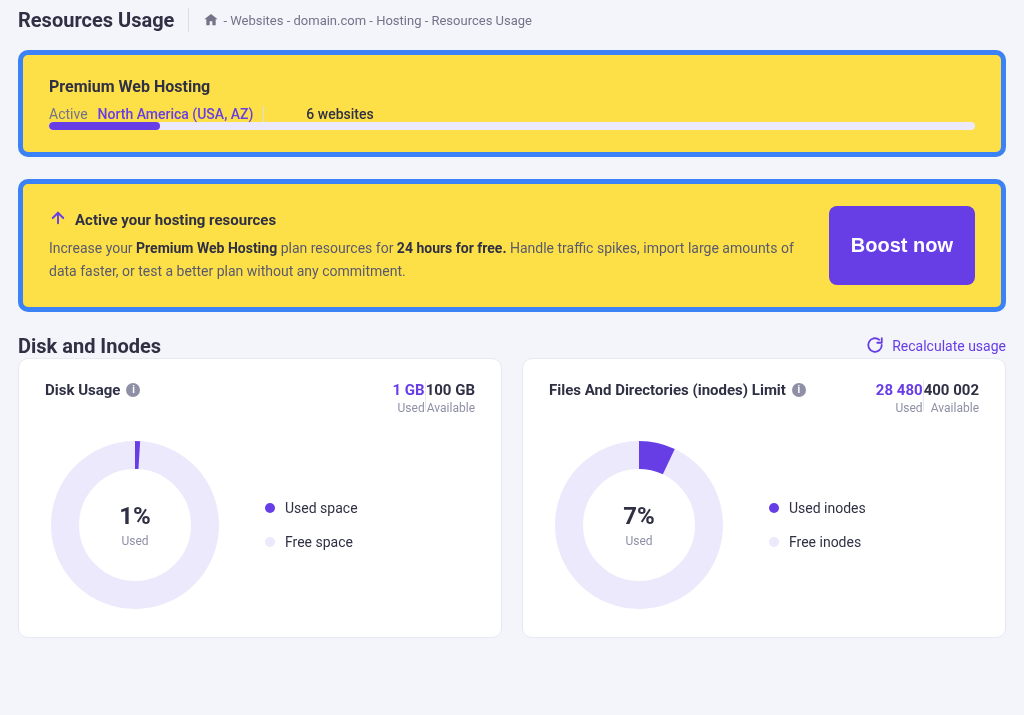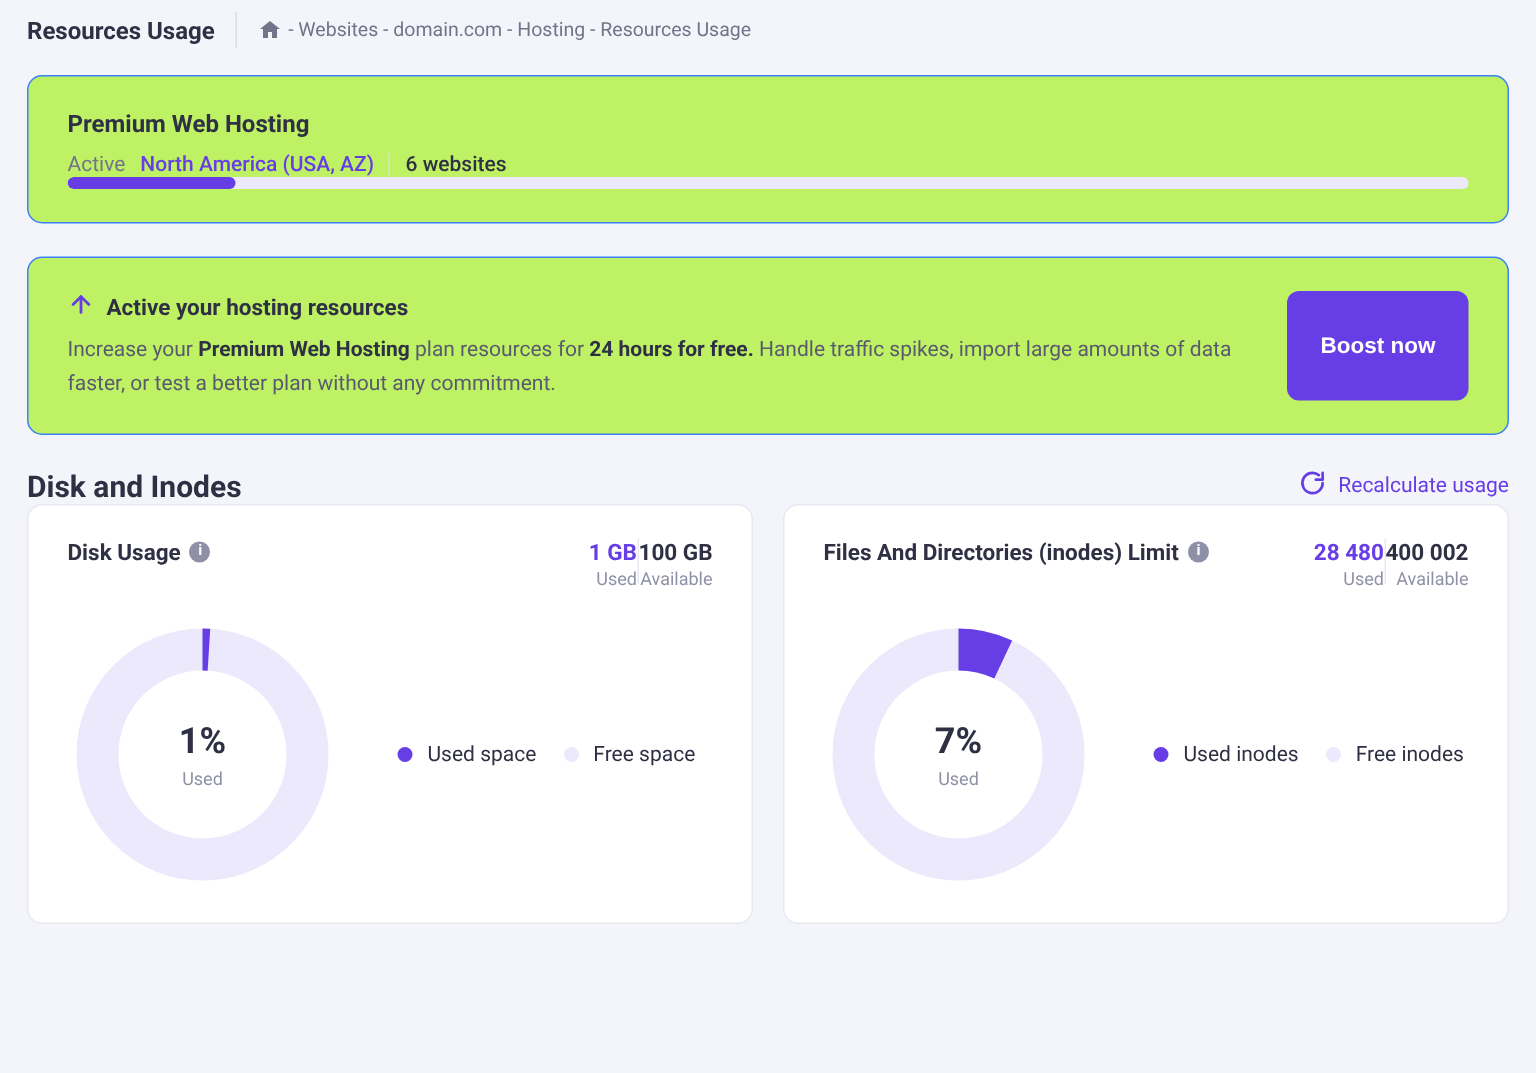--- a/index.html
+++ b/index.html
@@ -10,40 +10,40 @@
     padding: 8px 18px 30px 18px;
     width: 1024px;
   }
   .header-row {
     display: flex;
     align-items: center;
     gap: 14px;
     margin-bottom: 18px;
   }
   .page-title {
-    font-size: 16px;
+    font-size: 20px;
     font-weight: 700;
     color: #2f3044;
   }
   .divider-v {
     width: 1px;
     height: 24px;
     background: #dcdce6;
   }
   .breadcrumb {
     display: flex;
     align-items: center;
     gap: 4px;
     font-size: 13px;
     color: #73738a;
   }
   .home-icon svg { display:block; }
   .card {
-    background: #bef264;
-    border: 1px solid #3b82f6;
+    background: #fde047;
+    border: 5px solid #3b82f6;
     border-radius: 10px;
     padding: 22px 26px;
     margin-bottom: 22px;
   }
   .plan-name {
     font-size: 16px;
     font-weight: 700;
     margin-bottom: 10px;
   }
   .plan-meta {
@@ -52,21 +52,21 @@
     gap: 10px;
     font-size: 14px;
   }
   .plan-status { color: #73738a; }
   .plan-region { color: #673de6; font-weight: 500; }
   .sep-v2 {
     width: 1px;
     height: 16px;
     background: #dcdce6;
   }
-  .plan-sites { color: #2f3044; font-weight: 500; }
+  .plan-sites { color: #2f3044; font-weight: 500; margin-left: 32px; }
   .progress-label {
     text-align: center;
     font-size: 14px;
     color: #4b4b60;
     margin-top: 20px;
     margin-bottom: 8px;
   }
   .progress-track {
     height: 8px;
     border-radius: 6px;
@@ -95,21 +95,21 @@
   .boost-desc {
     font-size: 14px;
     color: #5a5a6e;
     line-height: 1.6;
   }
   .boost-desc b { color: #2f3044; font-weight: 700; }
   .btn-primary {
     background: #673de6;
     color: #fff;
     border: none;
-    font-size: 15px;
+    font-size: 20px;
     font-weight: 600;
     padding: 28px 22px;
     border-radius: 8px;
     cursor: pointer;
     text-align: center;
   }
   .section-header {
     display: flex;
     align-items: center;
     justify-content: space-between;
@@ -193,21 +193,21 @@
     inset: 0;
     display: flex;
     flex-direction: column;
     align-items: center;
     justify-content: center;
   }
   .donut-pct { font-size: 24px; font-weight: 700; }
   .donut-lbl { font-size: 12px; color: #8f90a6; margin-top: 4px; }
   .legend {
     display: flex;
-    flex-direction: row;
+    flex-direction: column;
     gap: 18px;
     font-size: 14px;
   }
   .legend-row { display: flex; align-items: center; gap: 10px; }
   .dot { width: 10px; height: 10px; border-radius: 50%; }
   .dot-used { background: #673de6; }
   .dot-free { background: #ebe9fb; }
 </style>
 </head>
 <body>

